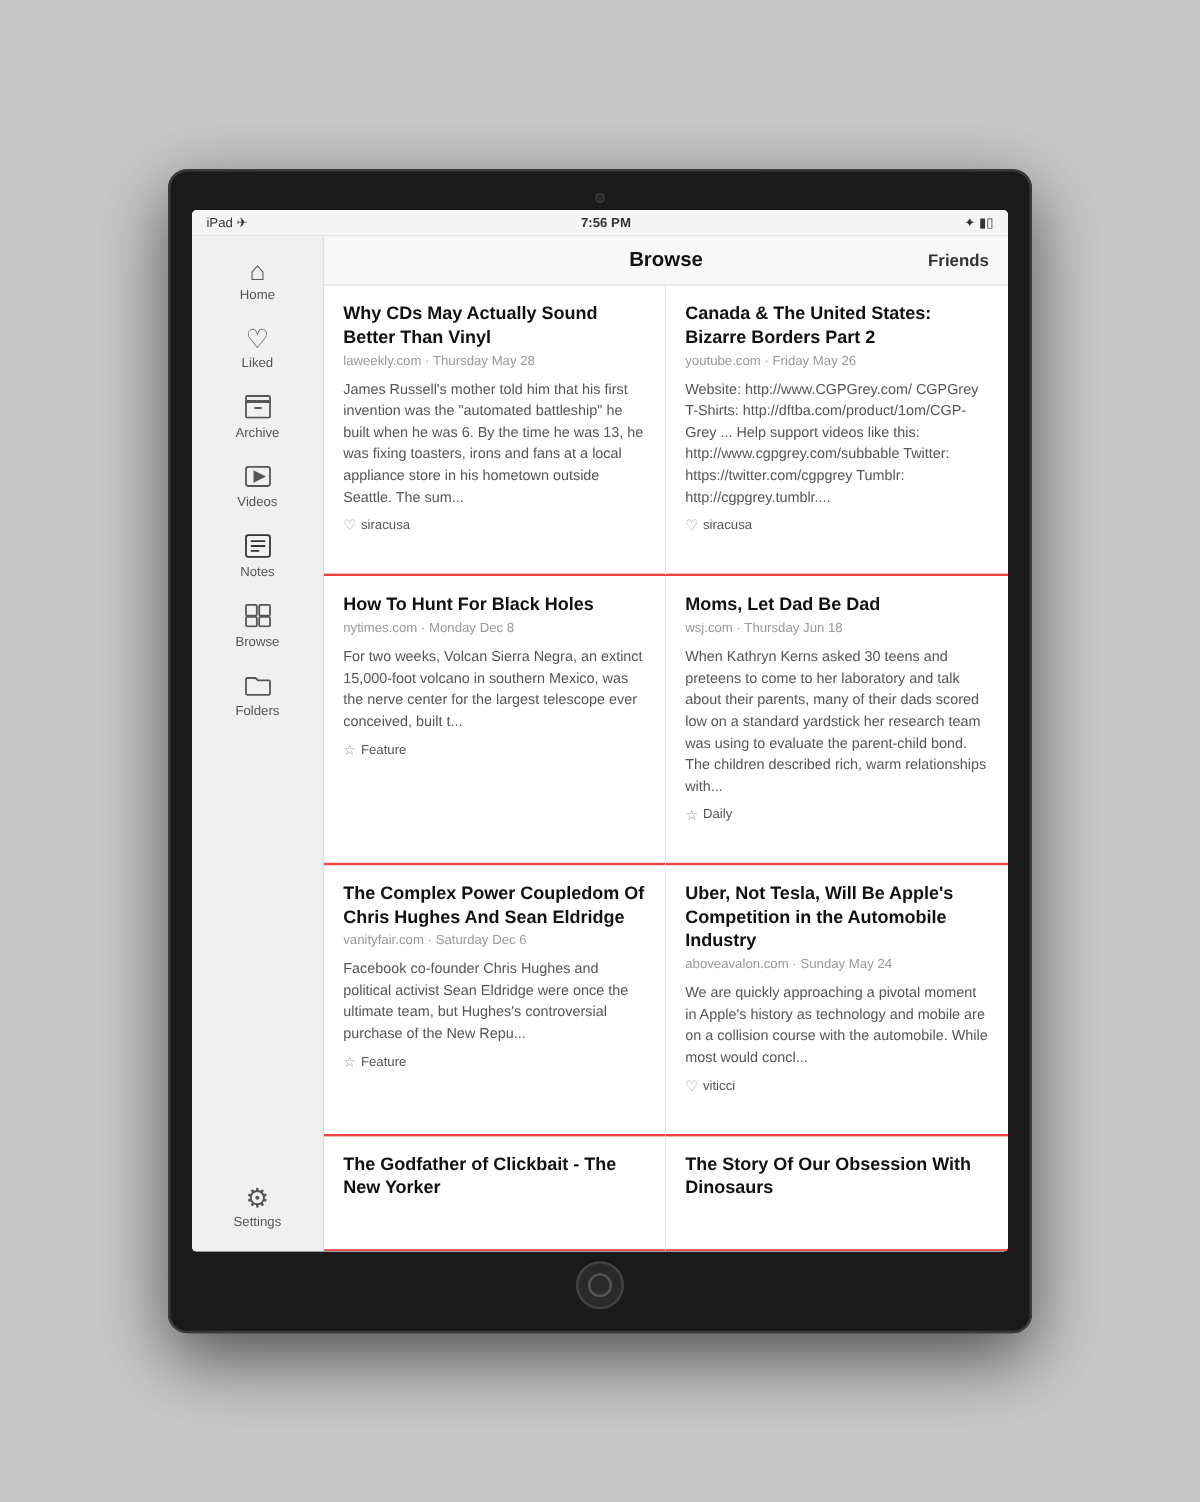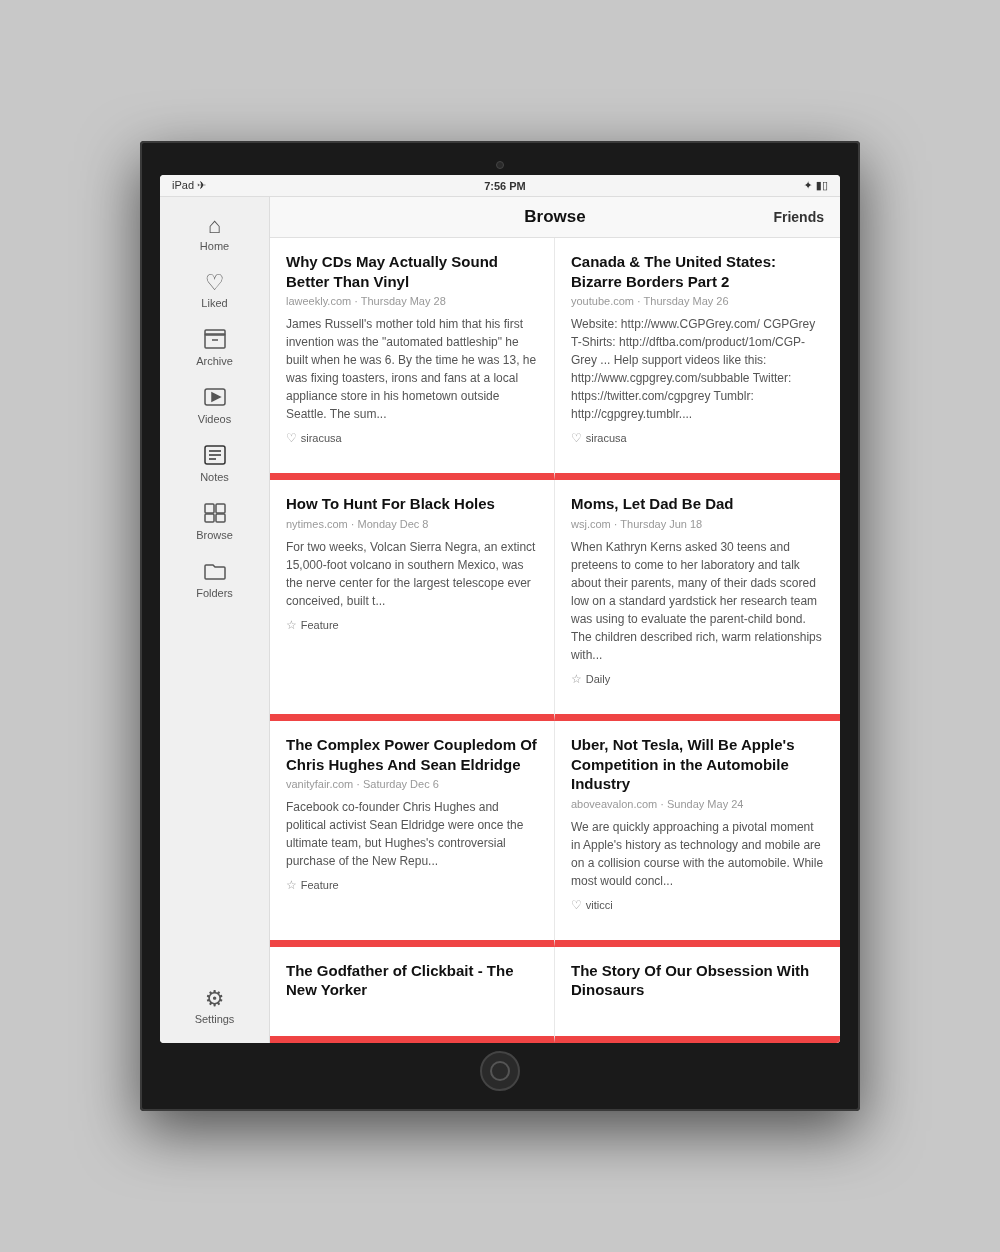--- a/index.html
+++ b/index.html
@@ -9,21 +9,21 @@
       justify-content: center;
       align-items: center;
       min-height: 100vh;
       font-family: -apple-system, 'Helvetica Neue', Arial, sans-serif;
     }
 
     .ipad-outer {
       width: 720px;
       height: 970px;
       background: #1a1a1a;
-      border-radius: 4px;
+      border-radius: 16px;
       padding: 20px;
       box-shadow: 0 20px 60px rgba(0,0,0,0.6), inset 0 0 0 2px #3a3a3a;
       display: flex;
       flex-direction: column;
       align-items: center;
       position: relative;
     }
 
     .ipad-camera {
       width: 8px;
@@ -145,21 +145,21 @@
     .articles-grid {
       flex: 1;
       overflow-y: auto;
       display: grid;
       grid-template-columns: 1fr 1fr;
       gap: 0;
     }
 
     .article-card {
       padding: 14px 16px;
-      border-bottom: 7px solid #ef4444;
+      border-bottom: 2px solid #ef4444;
       border-right: 1px solid #e8e8e8;
       cursor: pointer;
     }
 
     .article-card:nth-child(even) {
       border-right: none;
     }
 
     .article-title {
       font-size: 15px;
@@ -318,21 +318,21 @@
             <div class="article-meta">laweekly.com · Thursday May 28</div>
             <div class="article-excerpt">James Russell's mother told him that his first invention was the "automated battleship" he built when he was 6. By the time he was 13, he was fixing toasters, irons and fans at a local appliance store in his hometown outside Seattle. The sum...</div>
             <div class="article-footer">
               <span class="heart-icon">♡</span>
               <span class="tag">siracusa</span>
             </div>
           </div>
 
           <div class="article-card">
             <div class="article-title">Canada &amp; The United States: Bizarre Borders Part 2</div>
-            <div class="article-meta">youtube.com · Thursday May 26</div>
+            <div class="article-meta">youtube.com · Friday May 26</div>
             <div class="article-excerpt">Website: http://www.CGPGrey.com/ CGPGrey T-Shirts: http://dftba.com/product/1om/CGP-Grey ... Help support videos like this: http://www.cgpgrey.com/subbable Twitter: https://twitter.com/cgpgrey Tumblr: http://cgpgrey.tumblr....</div>
             <div class="article-footer">
               <span class="heart-icon">♡</span>
               <span class="tag">siracusa</span>
             </div>
           </div>
 
           <div class="article-card">
             <div class="article-title">How To Hunt For Black Holes</div>
             <div class="article-meta">nytimes.com · Monday Dec 8</div>

